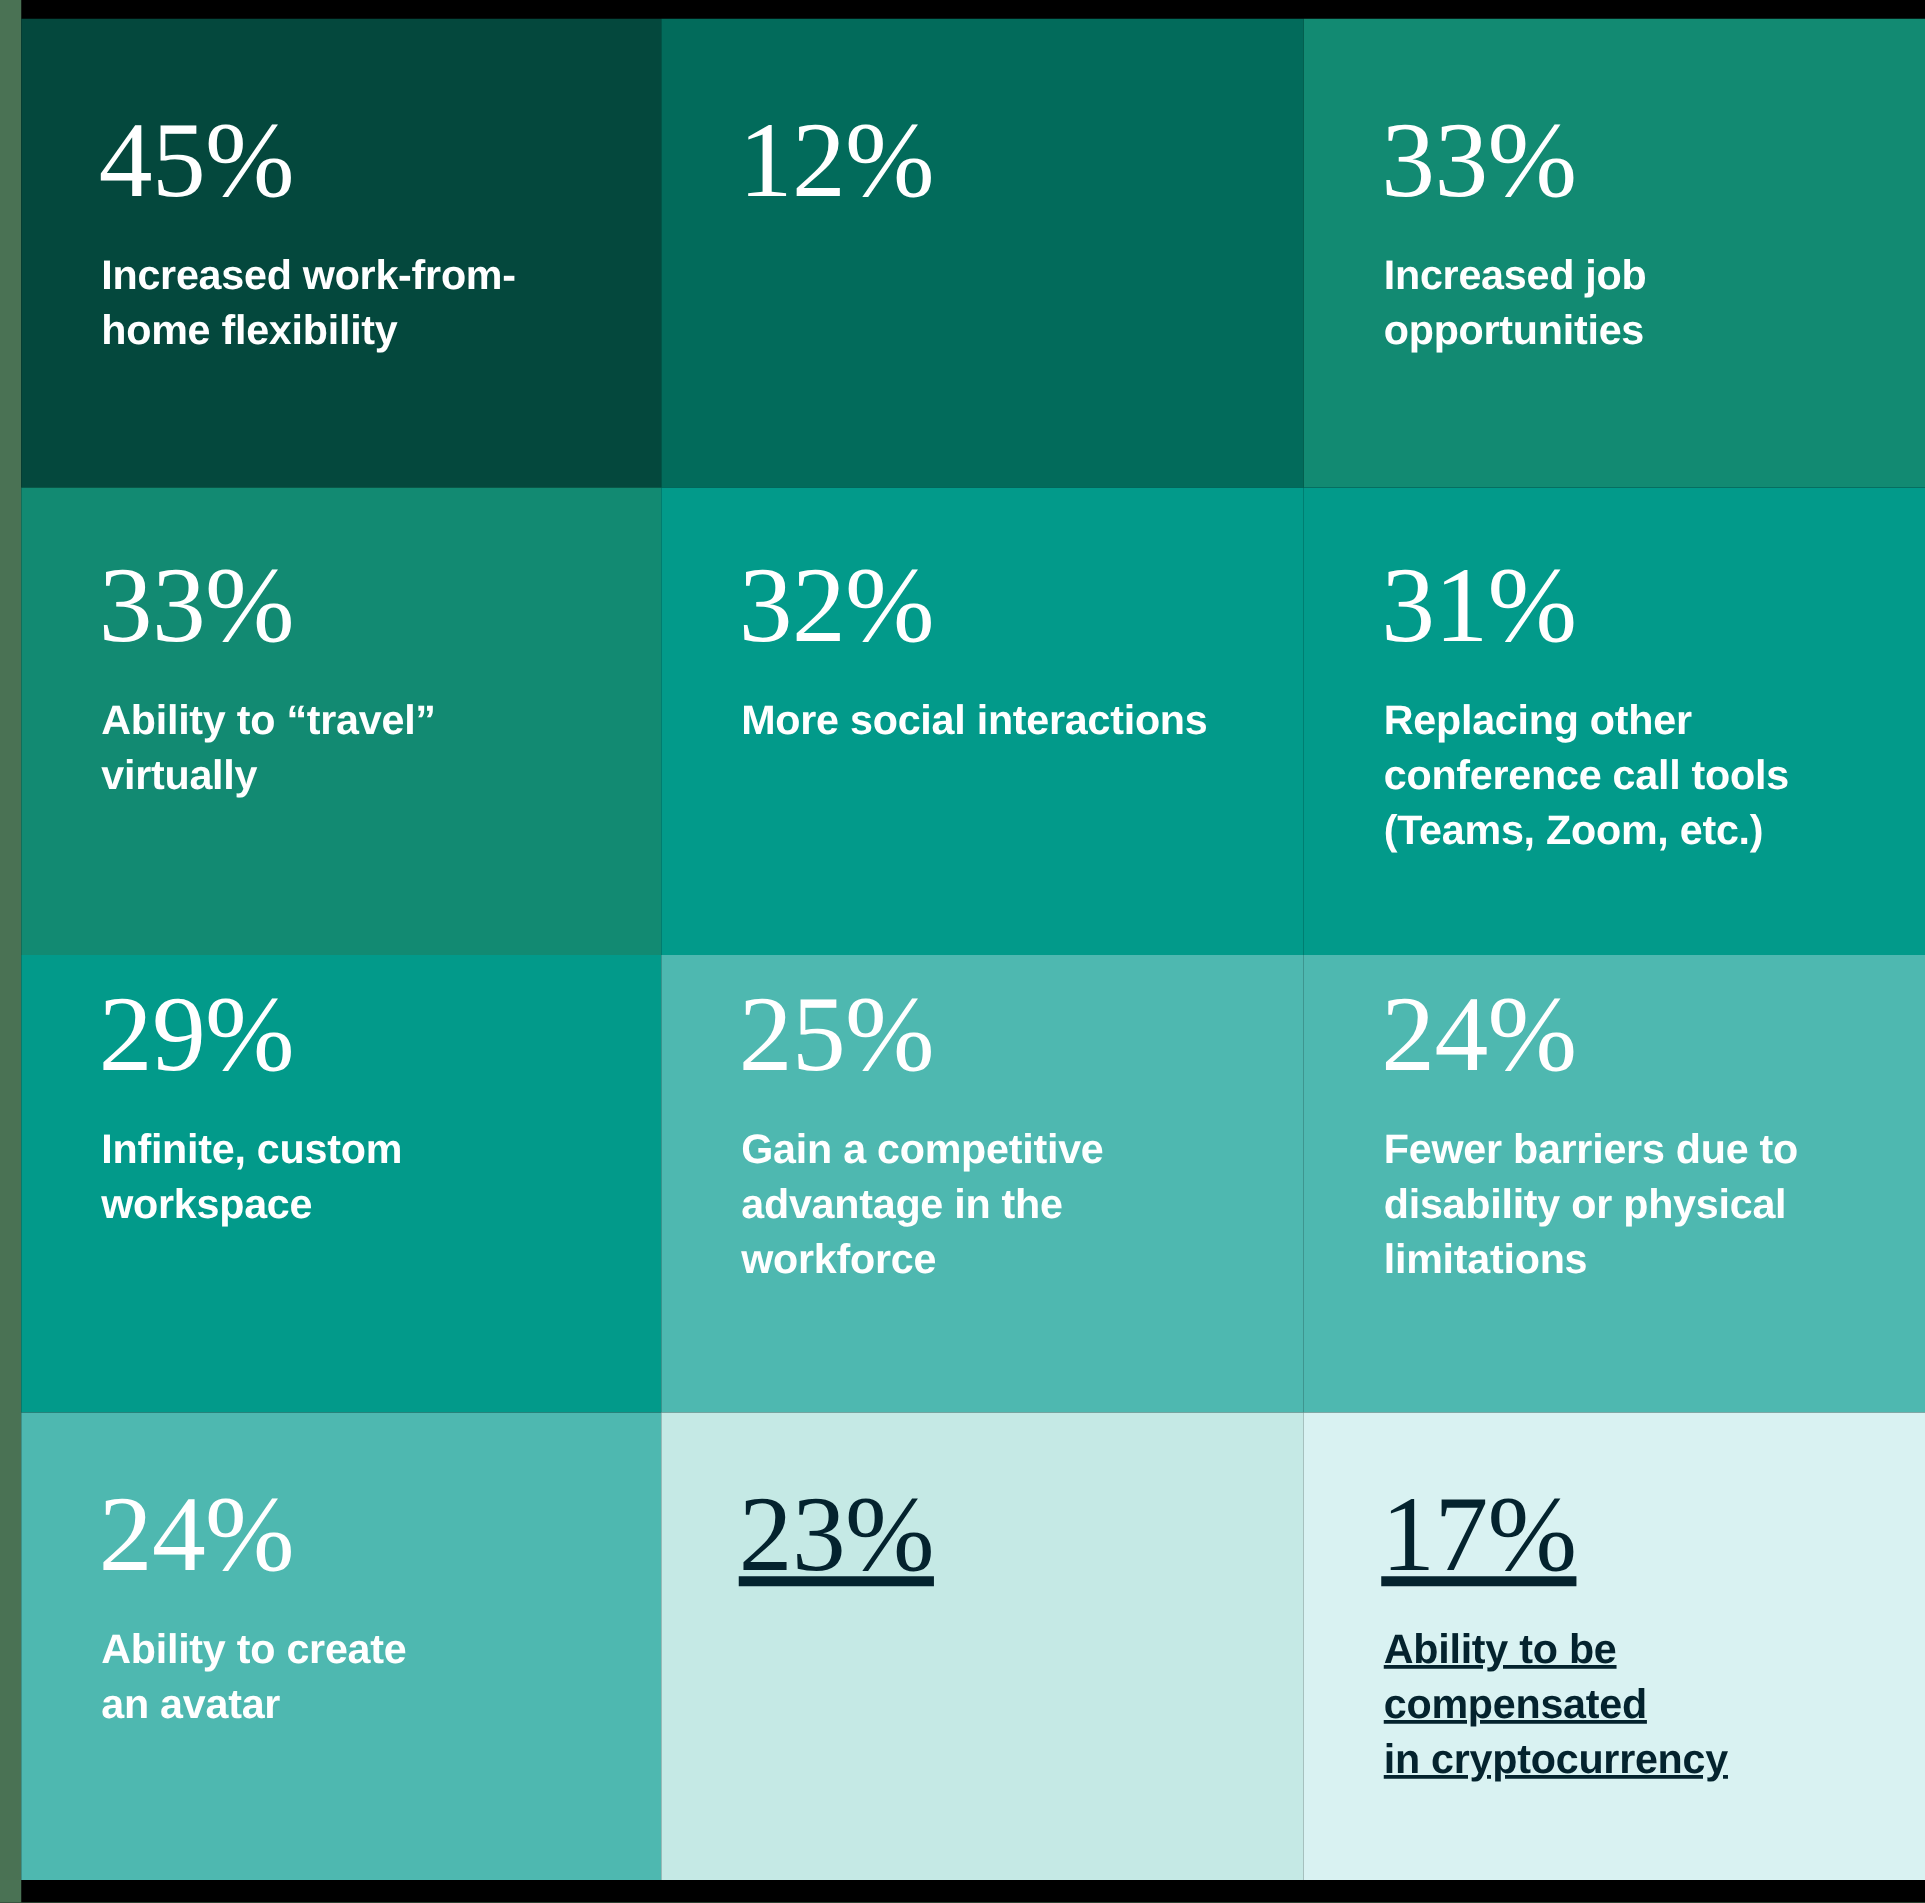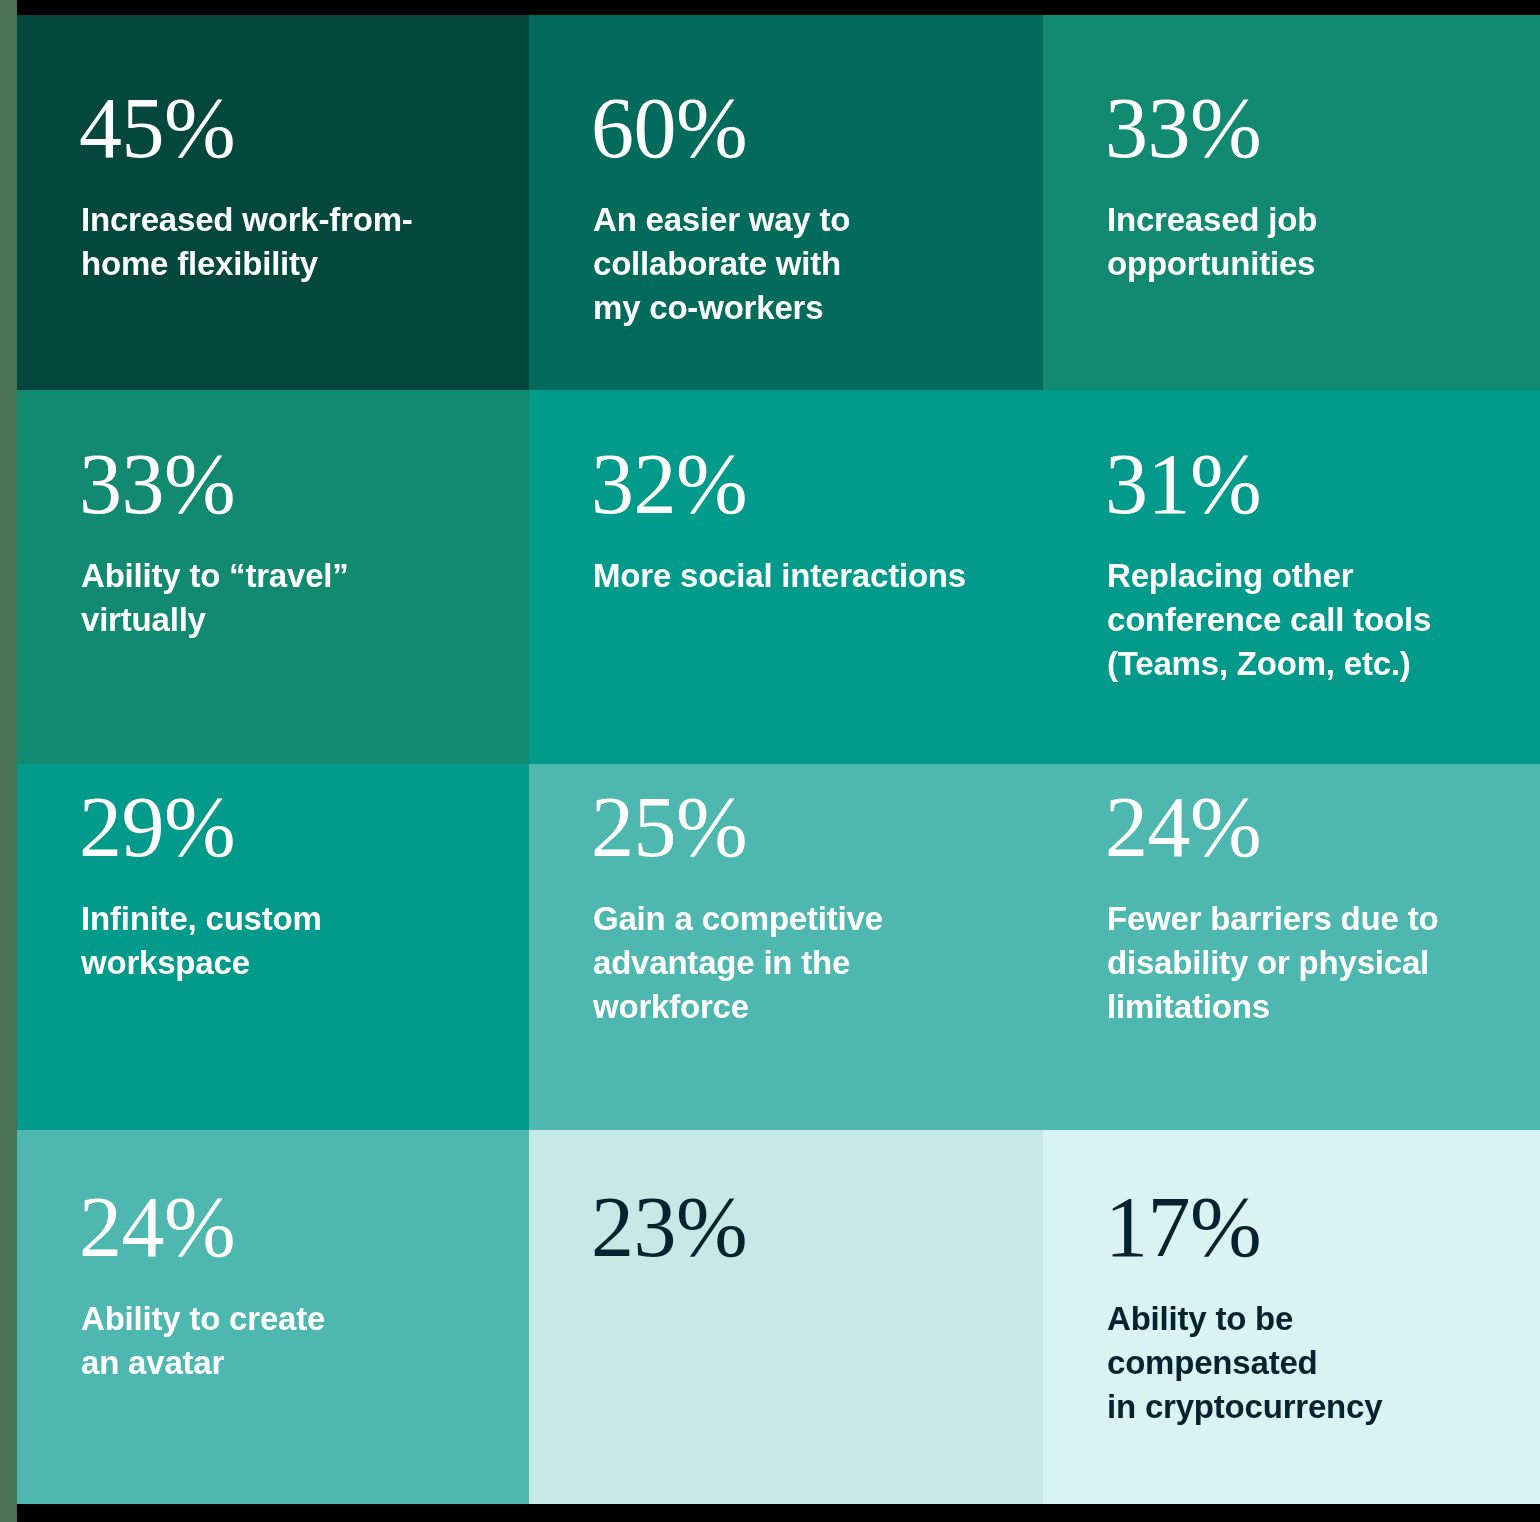--- a/index.html
+++ b/index.html
@@ -68,39 +68,36 @@
     margin-top: 30px;
     display: block;
     max-width: 400px;
     white-space: pre-line;
   }
 
   .light-text .stat-value,
   .light-text .stat-label { color: #ffffff; }
 
   .dark-text .stat-value,
-  .dark-text .stat-label { color: #04232e; }
+  .dark-text .stat-label { color: #04232e; text-decoration: underline; }
 </style>
 </head>
 <body>
 
 <div id="infographic" style="background-color: #000000; margin-left: 17px;">
   <div id="grid">
 
     <div class="cell r1 light-text" style="background-color: rgb(4, 72, 61); color: rgb(255, 255, 255);">
       <span class="stat-value">45%</span>
       <span class="stat-label">Increased work-from-
 home flexibility</span>
     </div>
 
     <div class="cell r1 light-text" style="background-color: rgb(2, 107, 91); color: rgb(255, 255, 255);">
-      <span class="stat-value">60%</span>
-      <span class="stat-label">An easier way to
-collaborate with
-my co-workers</span>
+      <span class="stat-value">12%</span>
     </div>
 
     <div class="cell r1 light-text" style="background-color: rgb(18, 138, 114); color: rgb(255, 255, 255);">
       <span class="stat-value">33%</span>
       <span class="stat-label">Increased job
 opportunities</span>
     </div>
 
     <div class="cell r2 light-text" style="background-color: rgb(18, 138, 114); color: rgb(255, 255, 255);">
       <span class="stat-value">33%</span>

